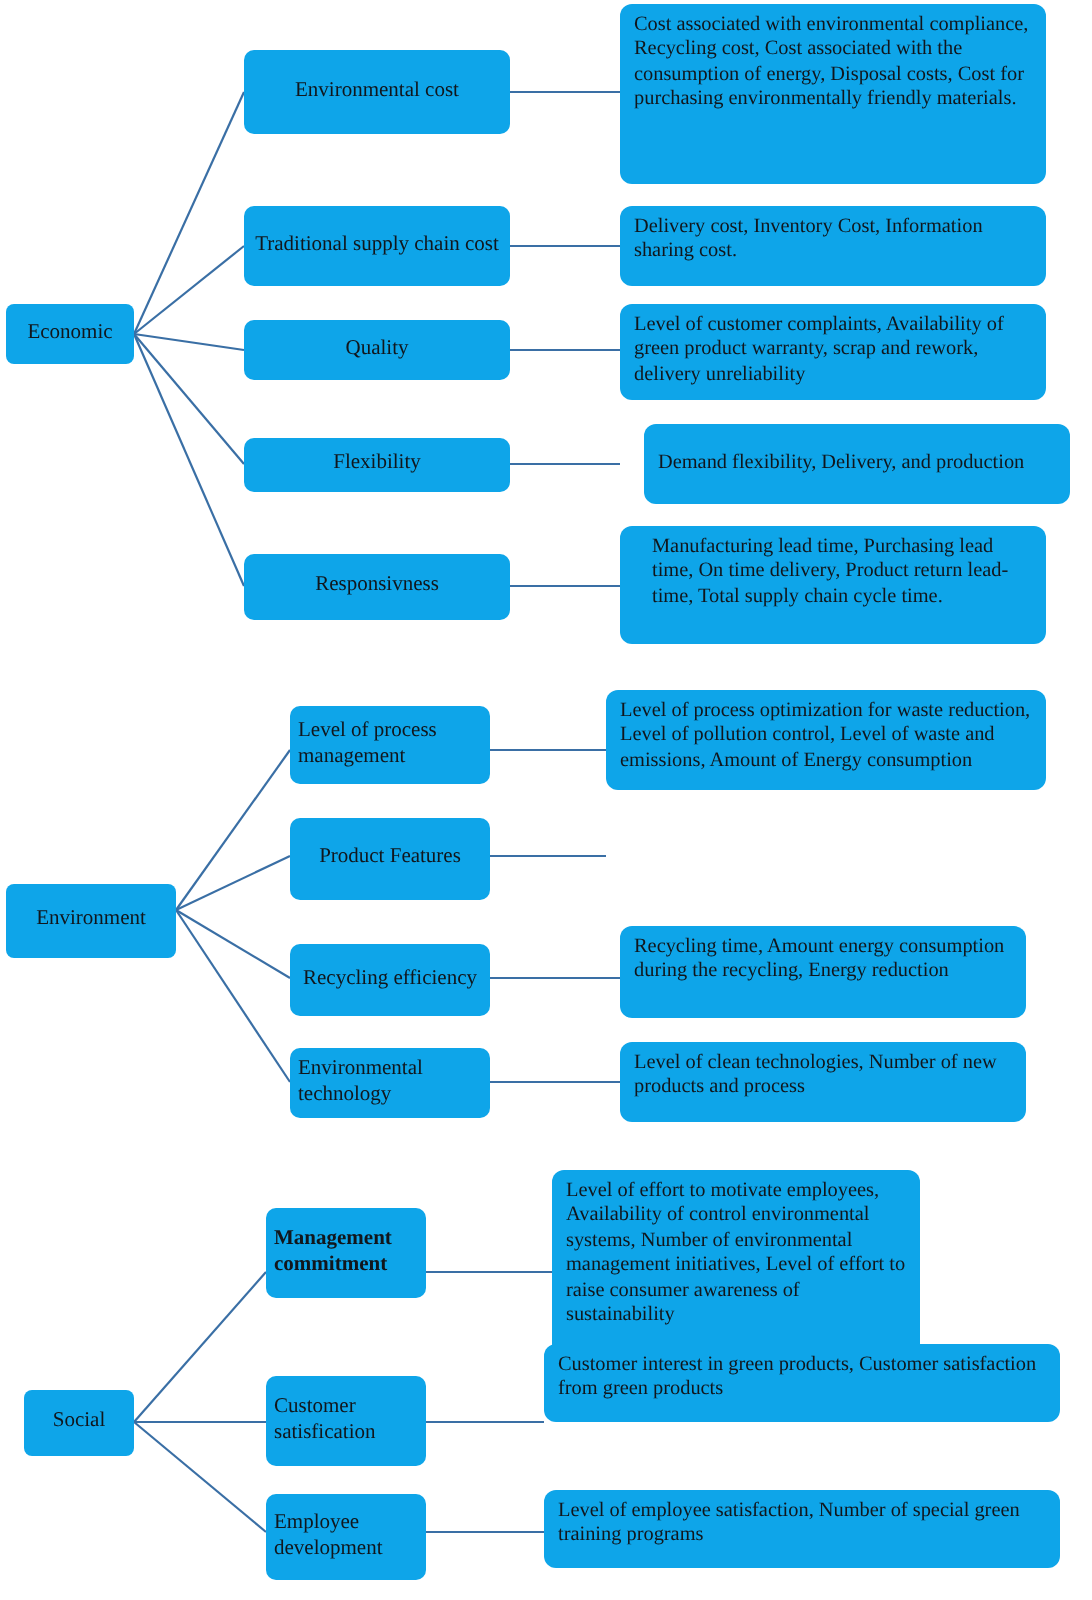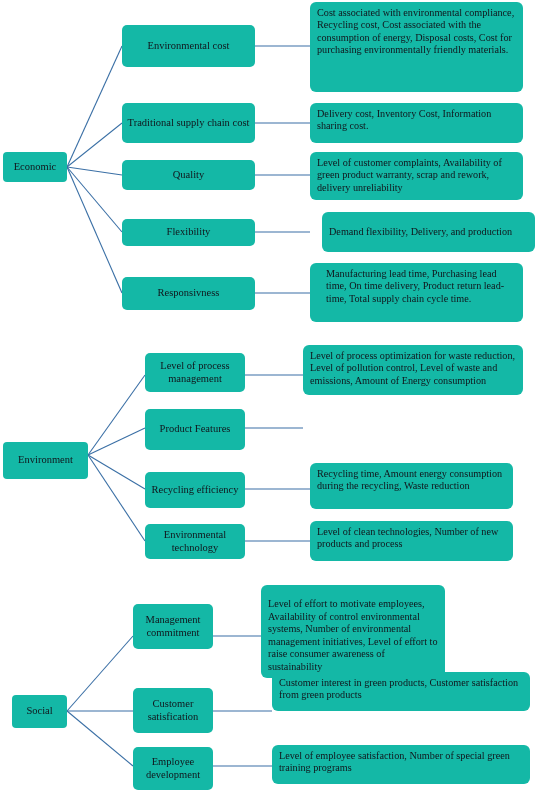--- a/index.html
+++ b/index.html
@@ -19,36 +19,35 @@
     position: absolute;
     left: 0;
     top: 0;
     width: 546px;
     height: 800px;
     pointer-events: none;
   }
   .node {
     position: absolute;
     box-sizing: border-box;
-    background: #14b8a6;
+    background: #0ea5e9;
     border-radius: 5px;
     color: #11161c;
     display: flex;
     align-items: center;
     line-height: 1.18;
   }
   .node.root {
     justify-content: center;
     text-align: center;
     font-size: 10.5px;
     border-radius: 4px;
   }
   .node.branch {
     justify-content: center;
-    text-align: center;
     font-size: 10.5px;
     padding: 2px 4px;
   }
   .node.detail {
     justify-content: flex-start;
     text-align: left;
     font-size: 10.2px;
     padding: 5px 6px 5px 7px;
     line-height: 1.22;
     border-radius: 6px;
@@ -148,38 +147,38 @@
   </div>
 
   <div class="node branch" style="left:145px; top:409px; width:100px; height:41px;">
     <span>Product Features</span>
   </div>
 
   <div class="node branch" style="left:145px; top:472px; width:100px; height:36px;">
     <span>Recycling efficiency</span>
   </div>
   <div class="node detail topalign" style="left:310px; top:463px; width:203px; height:46px;">
-    <span>Recycling time, Amount energy consumption during the recycling, Waste reduction</span>
+    <span>Recycling time, Amount energy consumption during the recycling, Energy reduction</span>
   </div>
 
   <div class="node branch" style="left:145px; top:524px; width:100px; height:35px;">
     <span>Environmental technology</span>
   </div>
   <div class="node detail topalign" style="left:310px; top:521px; width:203px; height:40px;">
     <span>Level of clean technologies, Number of new products and process</span>
   </div>
 
   <div class="node root" style="left:12px; top:695px; width:55px; height:33px;">
     <span>Social</span>
   </div>
 
-  <div class="node branch" style="left:133px; top:604px; width:80px; height:45px;">
+  <div class="node branch" style="left:133px; top:604px; width:80px; height:45px;font-weight:bold;">
     <span>Management commitment</span>
   </div>
-  <div class="node detail topalign" style="left:261px; top:585px; width:184px; height:93px;align-items:flex-end;">
+  <div class="node detail topalign" style="left:276px; top:585px; width:184px; height:93px;">
     <span>Level of effort to motivate employees, Availability of control environmental systems, Number of environmental management initiatives, Level of effort to raise consumer awareness of sustainability</span>
   </div>
 
   <div class="node branch" style="left:133px; top:688px; width:80px; height:45px;">
     <span>Customer satisfication</span>
   </div>
   <div class="node detail topalign" style="left:272px; top:672px; width:258px; height:39px;">
     <span>Customer interest in green products, Customer satisfaction from green products</span>
   </div>
 

